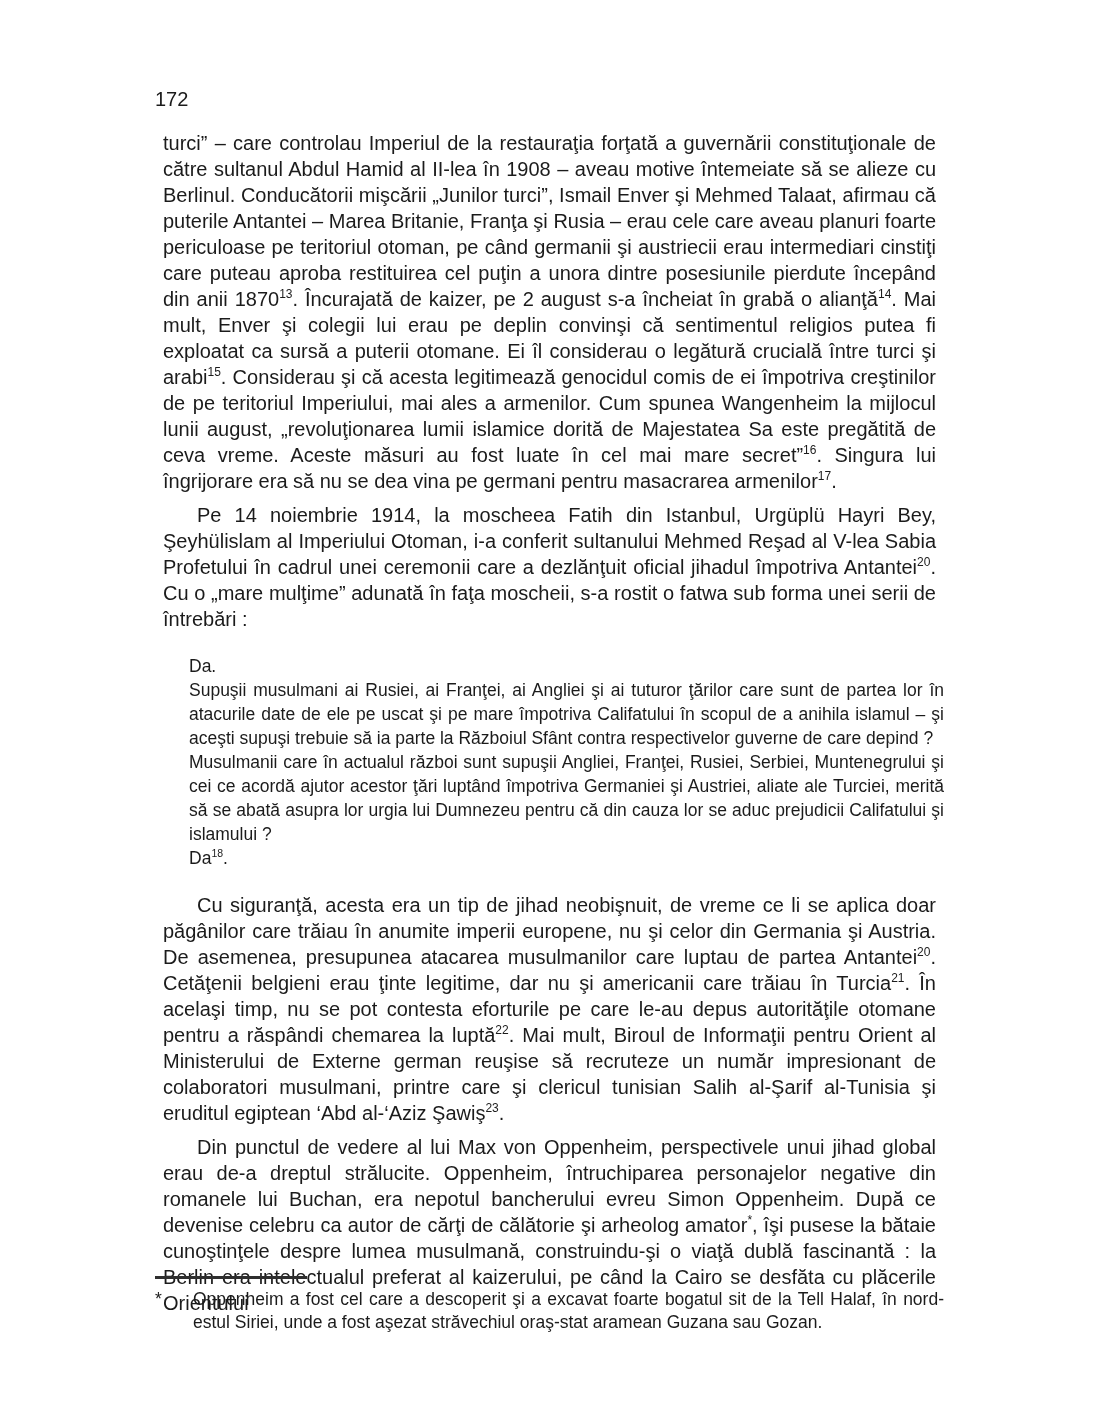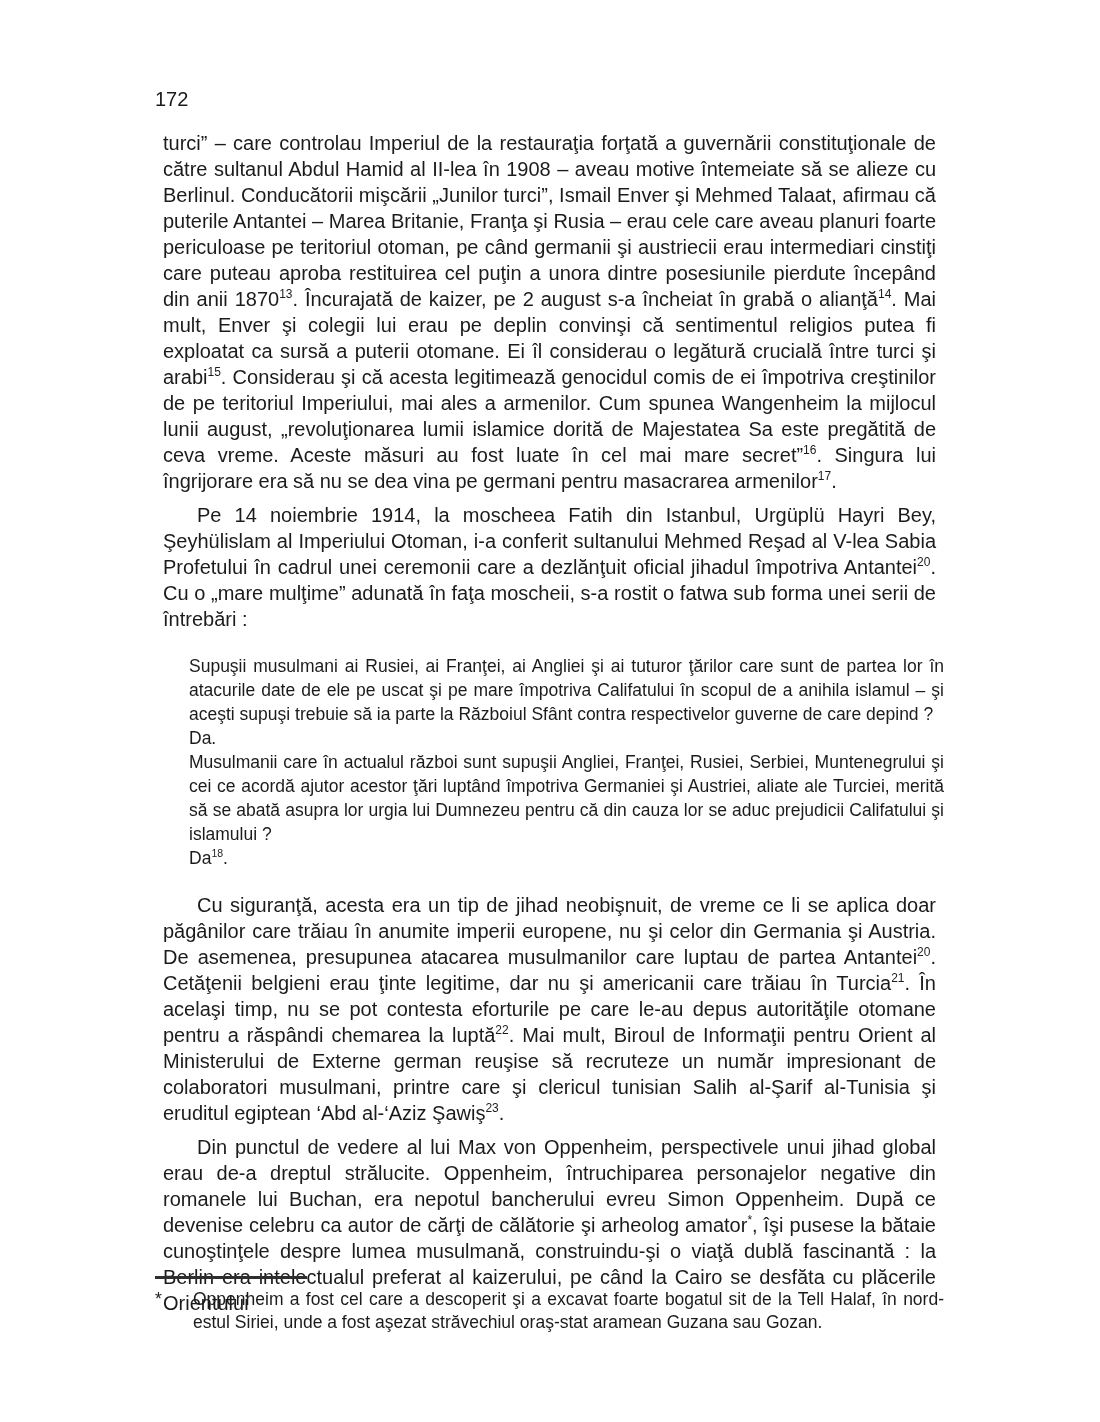--- a/index.html
+++ b/index.html
@@ -80,22 +80,22 @@
     <span class="page-number">172</span>
   </header>
 
   <main class="body-text">
 
     <p class="para">turci” – care controlau Imperiul de la restauraţia forţată a guvernării constituţionale de către sultanul Abdul Hamid al II-lea în 1908 – aveau motive întemeiate să se alieze cu Berlinul. Conducătorii mişcării „Junilor turci”, Ismail Enver şi Mehmed Talaat, afirmau că puterile Antantei – Marea Britanie, Franţa şi Rusia – erau cele care aveau planuri foarte periculoase pe teritoriul otoman, pe când germanii şi austriecii erau intermediari cinstiţi care puteau aproba restituirea cel puţin a unora dintre posesiunile pierdute începând din anii 1870<sup>13</sup>. Încurajată de kaizer, pe 2 august s-a încheiat în grabă o alianţă<sup>14</sup>. Mai mult, Enver şi colegii lui erau pe deplin convinşi că sentimentul religios putea fi exploatat ca sursă a puterii otomane. Ei îl considerau o legătură crucială între turci şi arabi<sup>15</sup>. Considerau şi că acesta legitimează genocidul comis de ei împotriva creştinilor de pe teritoriul Imperiului, mai ales a armenilor. Cum spunea Wangenheim la mijlocul lunii august, „revoluţionarea lumii islamice dorită de Majestatea Sa este pregătită de ceva vreme. Aceste măsuri au fost luate în cel mai mare secret”<sup>16</sup>. Singura lui îngrijorare era să nu se dea vina pe germani pentru masacrarea armenilor<sup>17</sup>.</p>
 
     <p class="para indent">Pe 14 noiembrie 1914, la moscheea Fatih din Istanbul, Urgüplü Hayri Bey, Şeyhülislam al Imperiului Otoman, i-a conferit sultanului Mehmed Reşad al V-lea Sabia Profetului în cadrul unei ceremonii care a dezlănţuit oficial jihadul împotriva Antantei<sup>20</sup>. Cu o „mare mulţime” adunată în faţa moscheii, s-a rostit o fatwa sub forma unei serii de întrebări :</p>
 
     <blockquote class="quote">
+      <p>Da.</p>
       <p>Supuşii musulmani ai Rusiei, ai Franţei, ai Angliei şi ai tuturor ţărilor care sunt de partea lor în atacurile date de ele pe uscat şi pe mare împotriva Califatului în scopul de a anihila islamul – şi aceşti supuşi trebuie să ia parte la Războiul Sfânt contra respectivelor guverne de care depind ?</p>
-      <p>Da.</p>
       <p>Musulmanii care în actualul război sunt supuşii Angliei, Franţei, Rusiei, Serbiei, Muntenegrului şi cei ce acordă ajutor acestor ţări luptând împotriva Germaniei şi Austriei, aliate ale Turciei, merită să se abată asupra lor urgia lui Dumnezeu pentru că din cauza lor se aduc prejudicii Califatului şi islamului ?</p>
       <p>Da<sup>18</sup>.</p>
     </blockquote>
 
     <p class="para indent">Cu siguranţă, acesta era un tip de jihad neobişnuit, de vreme ce li se aplica doar păgânilor care trăiau în anumite imperii europene, nu şi celor din Germania şi Austria. De asemenea, presupunea atacarea musulmanilor care luptau de partea Antantei<sup>20</sup>. Cetăţenii belgieni erau ţinte legitime, dar nu şi americanii care trăiau în Turcia<sup>21</sup>. În acelaşi timp, nu se pot contesta eforturile pe care le-au depus autorităţile otomane pentru a răspândi chemarea la luptă<sup>22</sup>. Mai mult, Biroul de Informaţii pentru Orient al Ministerului de Externe german reuşise să recruteze un număr impresionant de colaboratori musulmani, printre care şi clericul tunisian Salih al-Şarif al-Tunisia şi eruditul egiptean ‘Abd al-‘Aziz Şawiş<sup>23</sup>.</p>
 
     <p class="para indent">Din punctul de vedere al lui Max von Oppenheim, perspectivele unui jihad global erau de-a dreptul strălucite. Oppenheim, întruchiparea personajelor negative din romanele lui Buchan, era nepotul bancherului evreu Simon Oppenheim. După ce devenise celebru ca autor de cărţi de călătorie şi arheolog amator<sup>*</sup>, îşi pusese la bătaie cunoştinţele despre lumea musulmană, construindu-şi o viaţă dublă fascinantă : la Berlin era intelectualul preferat al kaizerului, pe când la Cairo se desfăta cu plăcerile Orientului</p>
 
   </main>
 

